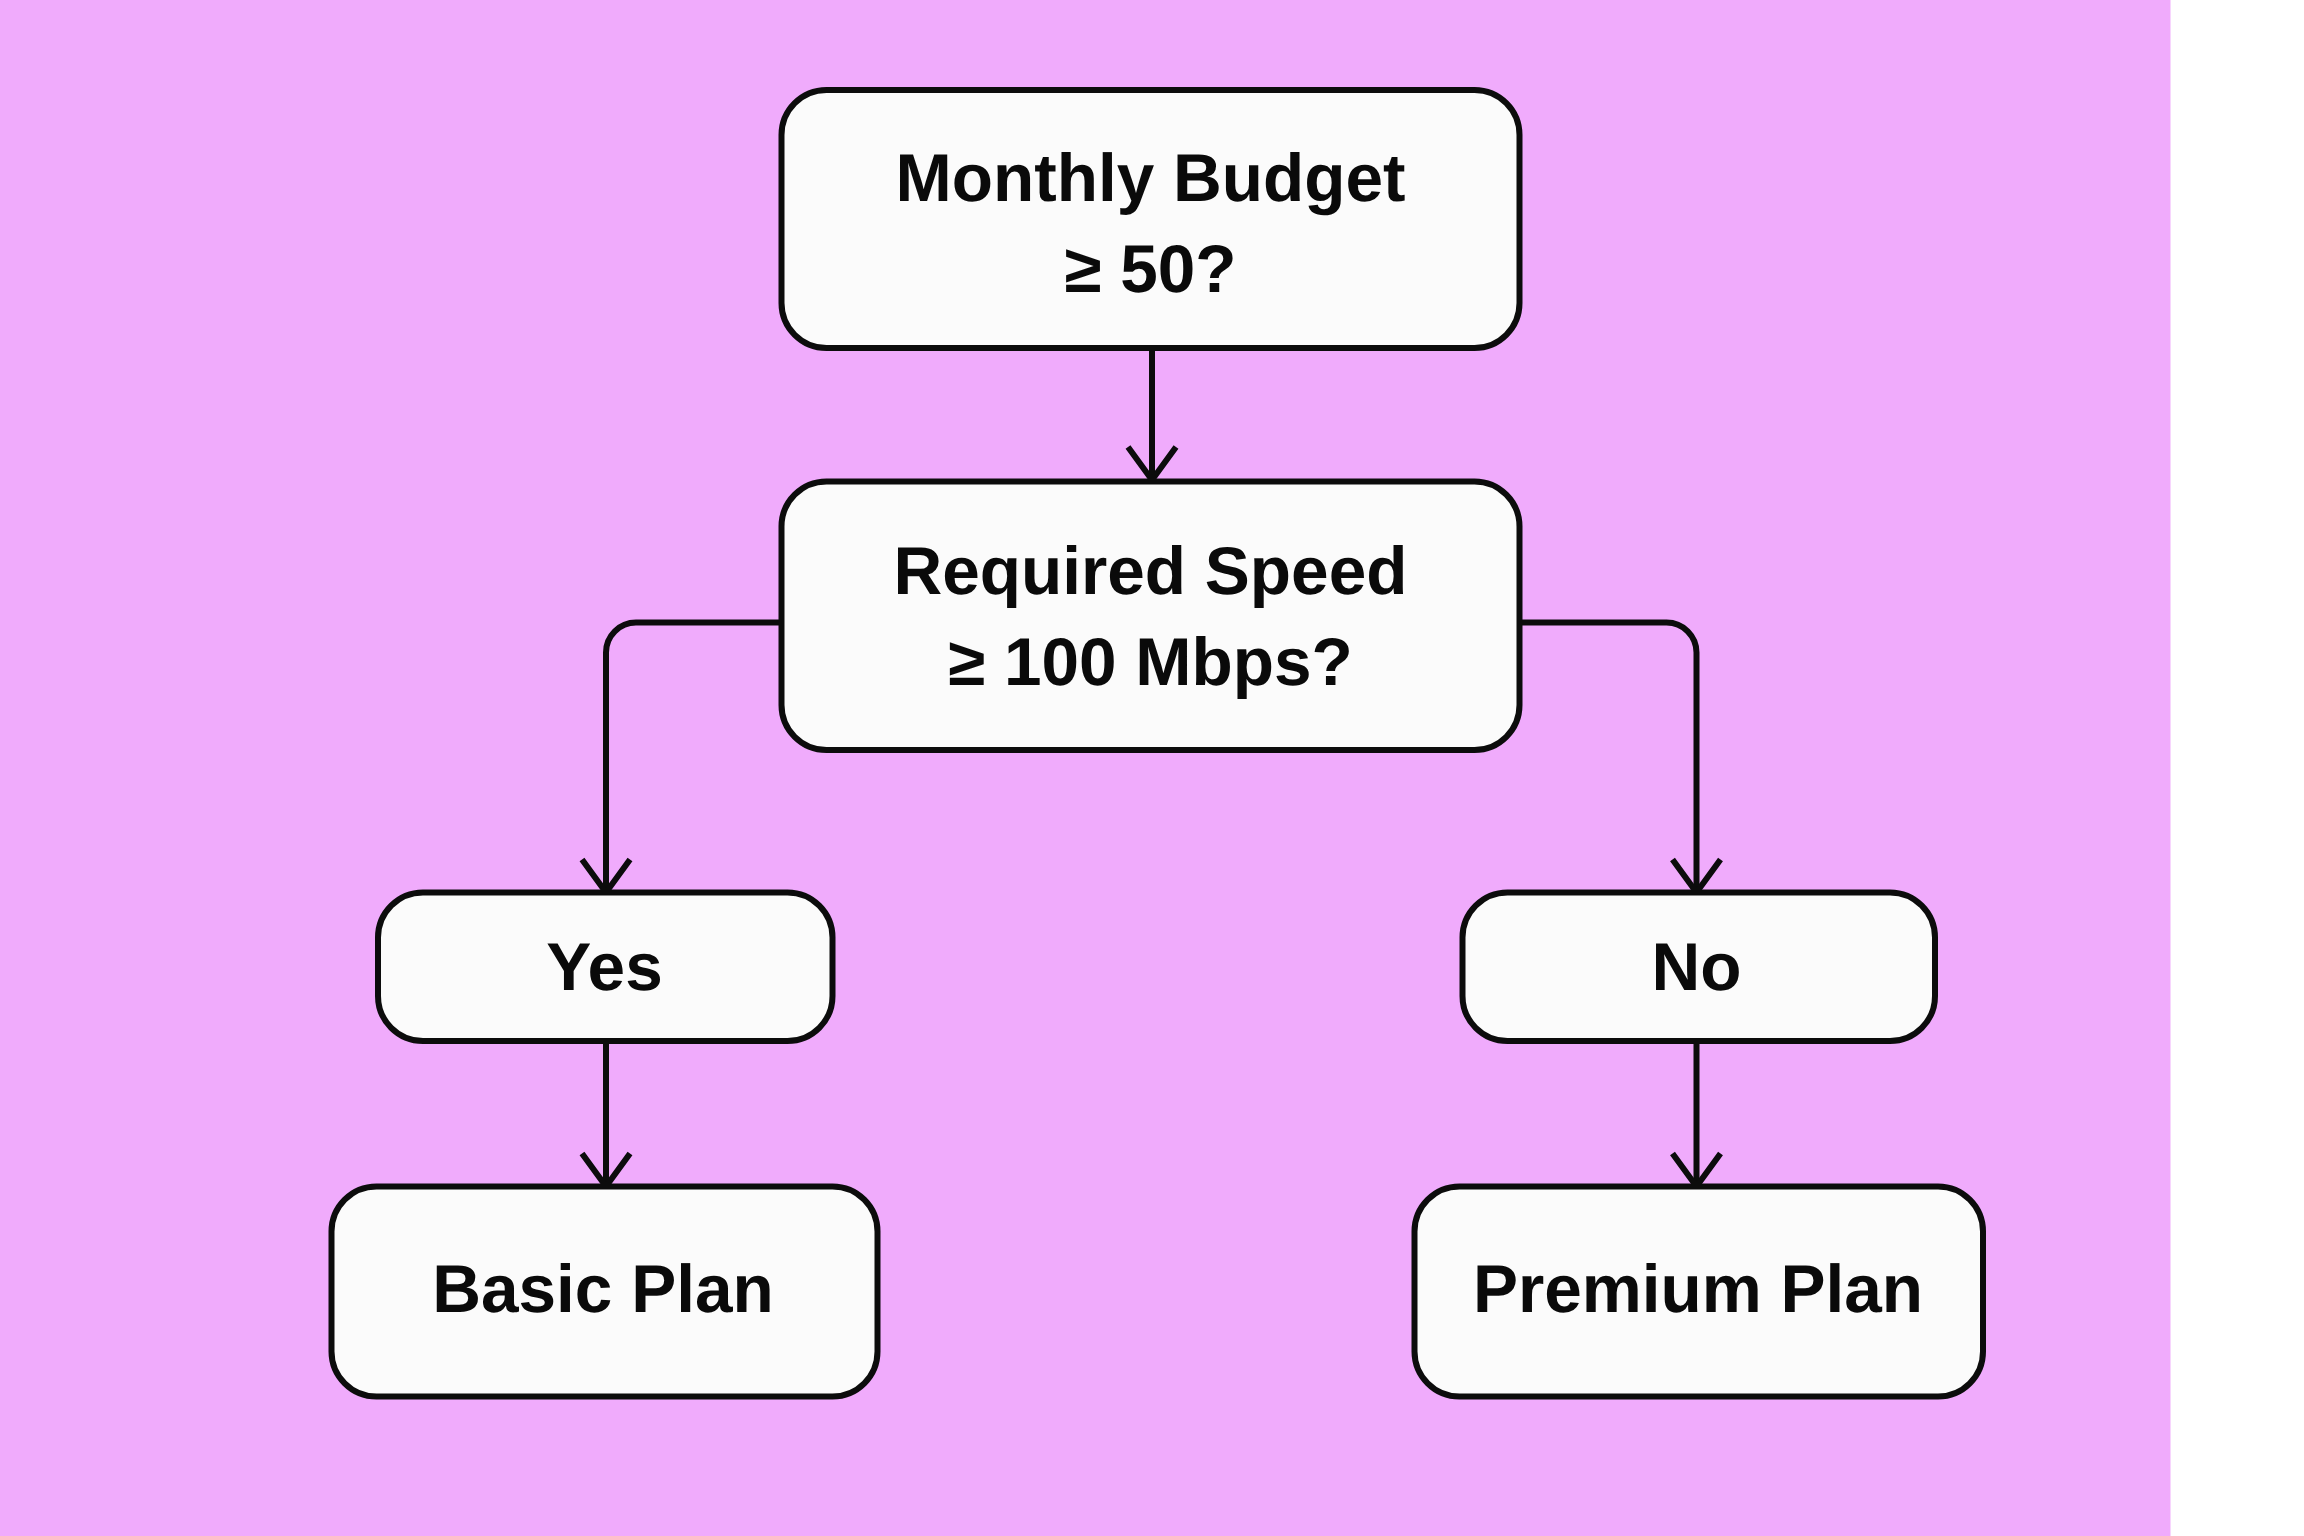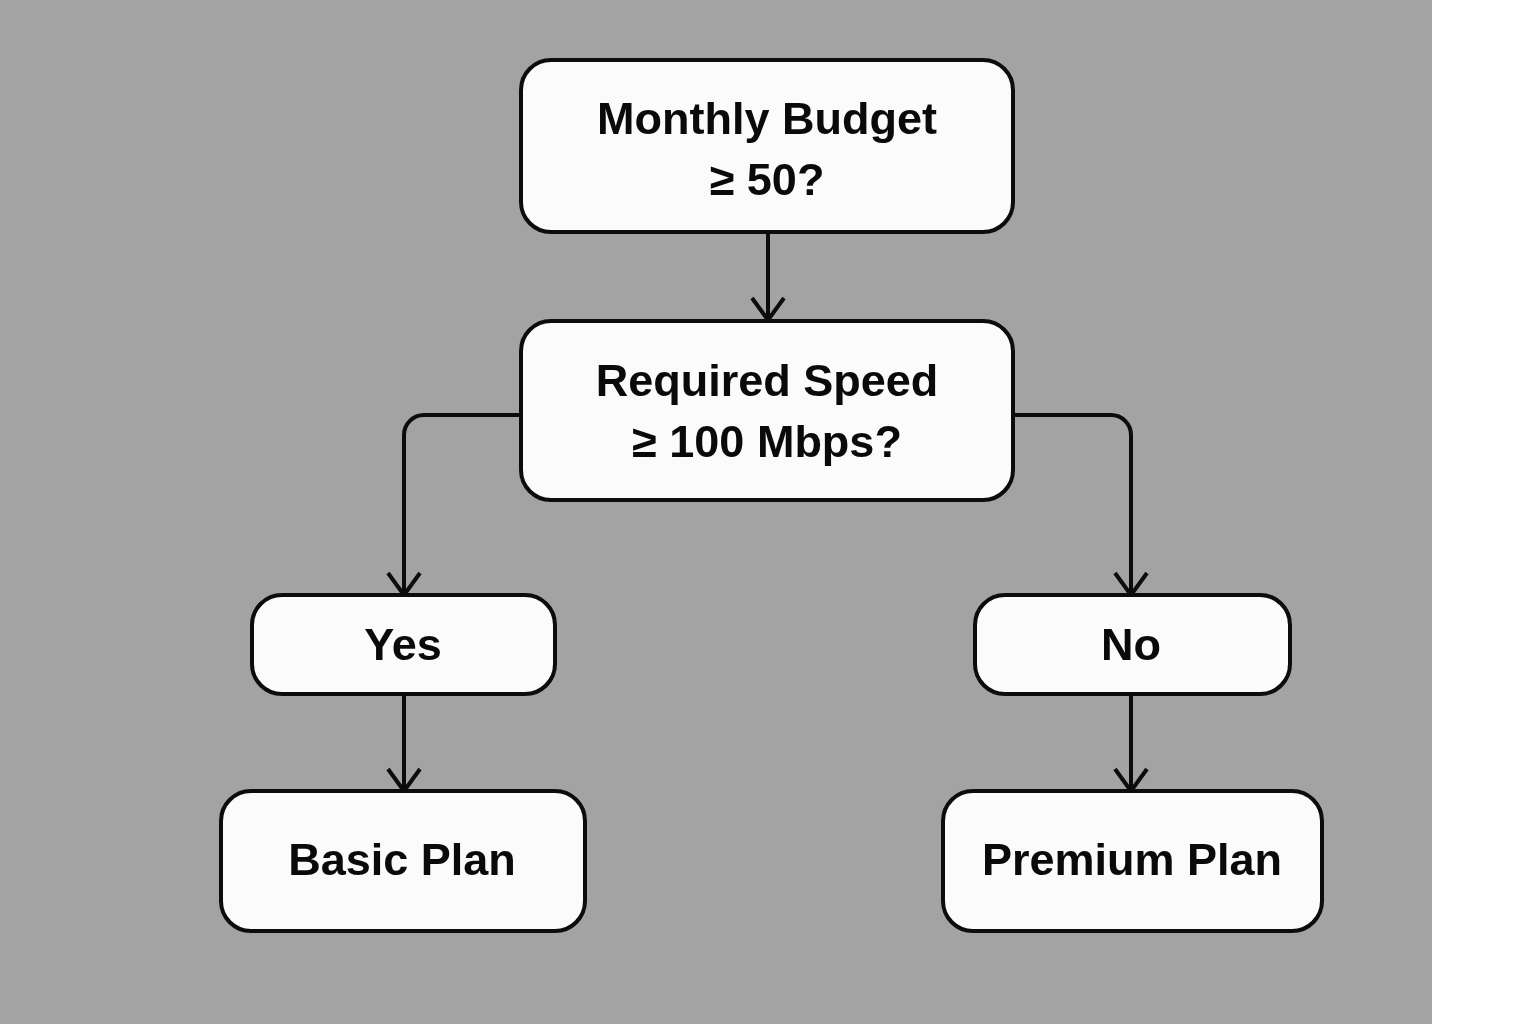--- a/index.html
+++ b/index.html
@@ -4,23 +4,24 @@
 <style>
   html, body {
     margin: 0;
     padding: 0;
     background: #ffffff;
   }
   #canvas {
     position: relative;
     width: 1432px;
     height: 1024px;
-    background: #a3a3a3;
+    background: #f0abfc;
     overflow: hidden;
     font-family: "Liberation Sans", sans-serif;
+    padding-left: 15px;
   }
   #flow-svg {
     position: absolute;
     inset: 0;
     width: 1536px;
     height: 1024px;
     display: block;
   }
   .node-shape {
     fill: #fbfbfb;

